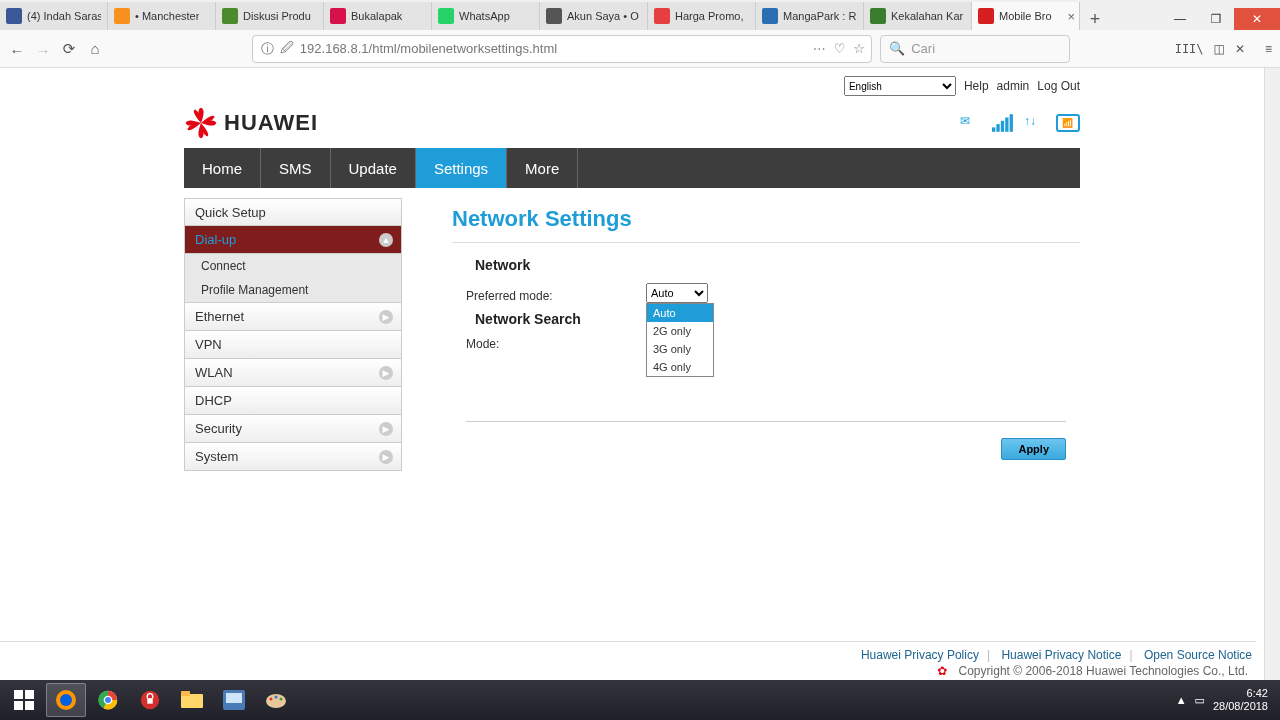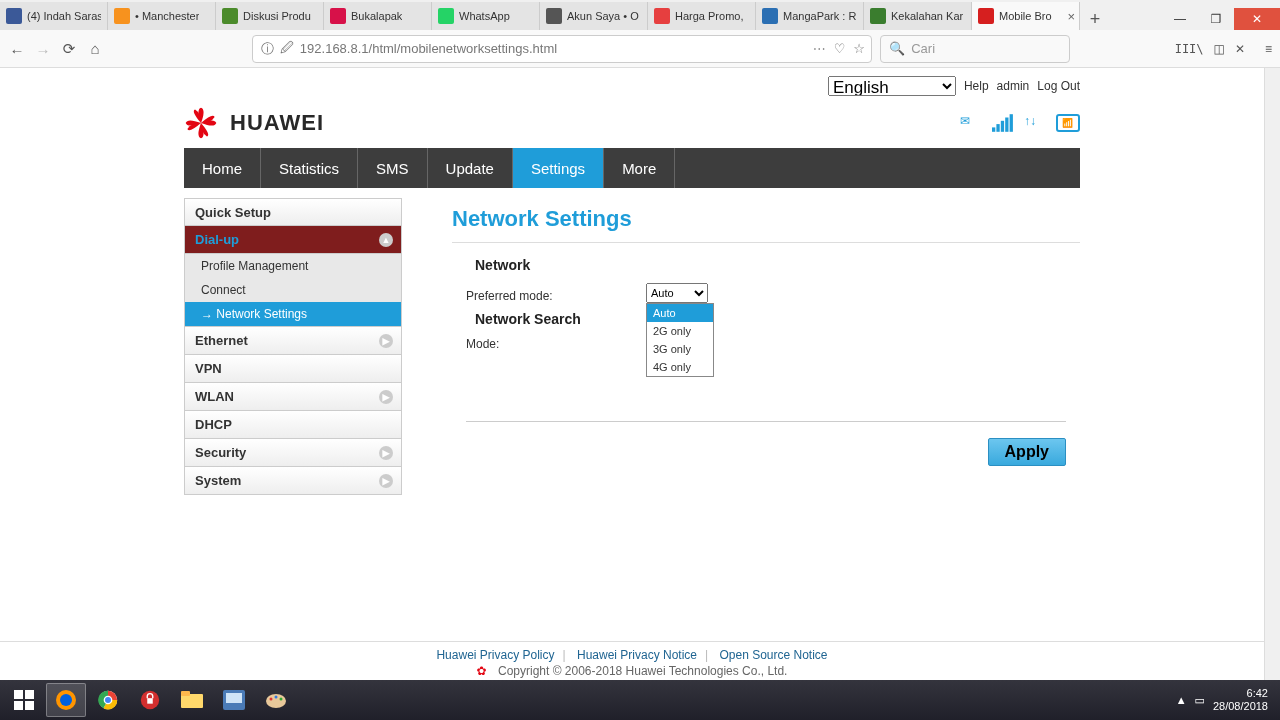--- a/index.html
+++ b/index.html
@@ -19,53 +19,53 @@
 .urlbar{flex:1;display:flex;align-items:center;border:1px solid #ccc;border-radius:4px;height:28px;padding:0 8px;background:#fff;color:#777;font-size:13px;gap:6px;position:relative;max-width:620px;margin-left:140px}
 .urlbar .right{position:absolute;right:6px;display:flex;gap:8px;color:#777}
 .searchbar{width:190px;display:flex;align-items:center;border:1px solid #ccc;border-radius:4px;height:28px;padding:0 8px;color:#999;font-size:13px;gap:6px}
 .toolright{display:flex;gap:10px;margin-left:auto;color:#555;align-items:center}
 
 .viewport{position:absolute;top:68px;left:0;right:16px;bottom:40px;background:#fff;overflow:hidden}
 .scrollbar{position:absolute;right:0;top:68px;bottom:40px;width:16px;background:#f0f0f0;border-left:1px solid #ddd}
 .scrollbar::before{content:"";position:absolute;top:2px;left:3px;right:3px;height:10px}
 .page{width:896px;margin:0 auto}
 .topbar{display:flex;align-items:center;height:30px;justify-content:flex-end;gap:8px;padding-top:6px;font-size:12px;color:#333}
-.topbar select{font-size:17px;width:128px;height:20px}
+.topbar select{font-size:10px;width:112px;height:20px}
 .topbar span{cursor:pointer}
 .logobar{display:flex;align-items:center;height:50px;justify-content:space-between}
-.logo{display:flex;align-items:center;font-weight:bold;font-size:22px;color:#282828;letter-spacing:1px;gap:12px}
+.logo{display:flex;align-items:center;font-weight:bold;font-size:22px;color:#282828;letter-spacing:1px;gap:6px}
 .petals{width:34px;height:34px}
 .statusicons{display:flex;gap:10px;align-items:center;color:#1f9dd9}
 .statusicons svg,.statusicons .ic{width:22px;height:18px}
 .mainnav{display:flex;background:#3d3d3d;height:40px;align-items:flex-end}
 .mainnav div{color:#fff;font-size:15px;padding:0 18px;height:40px;display:flex;align-items:center;border-right:1px solid #666}
 .mainnav div.active{background:#1f9dd9}
 .content{display:flex;gap:50px;margin-top:10px}
 .sidebar{width:218px}
-.side-item{border:1px solid #ccc;border-top:none;height:28px;display:flex;align-items:center;padding:0 10px;font-size:13px;font-weight:bold;color:#333;background:linear-gradient(#fff,#eee);position:relative}
+.side-item{border:1px solid #ccc;border-top:none;height:28px;display:flex;align-items:center;padding:0 10px;font-size:13px;font-weight:normal;color:#333;background:linear-gradient(#fff,#eee);position:relative}
 .sidebar .side-item:first-child{border-top:1px solid #ccc}
 .side-item .chev{position:absolute;right:8px;width:14px;height:14px;border-radius:50%;background:#ccc;color:#fff;font-size:9px;display:flex;align-items:center;justify-content:center}
 .side-item.exp{color:#1f9dd9;background:#7f1d1d}
 .sub{border:1px solid #ccc;border-top:none;font-size:12px;background:#e8e8e8}
 .sub div{padding:5px 10px 5px 16px;color:#333}
 .sub div.sel{background:#1f9dd9;color:#fff}
 .main{flex:1;padding-top:8px}
 h1{color:#1f9dd9;font-size:22px;font-weight:bold;margin-bottom:10px}
 hr{border:none;border-top:1px solid #ddd;margin:6px 0 14px}
 .section-title{font-weight:bold;font-size:14px;color:#222;margin:8px 0 10px 23px}
 .row{display:flex;align-items:flex-end;font-size:12px;color:#333;margin-left:14px;margin-bottom:8px}
 .row label{width:180px}
 .selwrap{position:relative}
 .modesel{width:62px;height:20px;font-size:11px}
 .dropdown{position:absolute;top:20px;left:0;width:68px;border:1px solid #888;background:#fff;z-index:10}
 .dropdown div{padding:3px 6px;font-size:11px;color:#333}
 .dropdown div.hl{background:#1f9dd9;color:#fff}
 .divider{border-top:1px solid #ccc;margin:70px 14px 10px}
-.apply{float:right;margin-right:14px;margin-top:6px;background:linear-gradient(#6cc6ef,#39a9dd);border:1px solid #2b8fc2;color:#000;font-size:16px;padding:4px 16px;border-radius:2px;font-weight:bold}
-.footer{position:absolute;bottom:0;left:0;right:0;text-align:center;font-size:12px;color:#206592;border-top:1px solid #ddd;padding:6px 0 2px}
+.apply{float:right;margin-right:14px;margin-top:6px;background:linear-gradient(#6cc6ef,#39a9dd);border:1px solid #2b8fc2;color:#000;font-size:11px;padding:4px 16px;border-radius:2px;font-weight:bold}
+.footer{position:absolute;bottom:0;left:0;right:8px;text-align:right;font-size:12px;color:#206592;border-top:1px solid #ddd;padding:6px 0 2px}
 .footer span{margin:0 4px}
 .footer .sep{color:#bbb}
 .footer .cp{display:block;color:#666;margin-top:2px}
 
 .taskbar{position:absolute;bottom:0;left:0;right:0;height:40px;background:linear-gradient(rgba(30,30,40,.9),rgba(20,20,30,.95));display:flex;align-items:center;padding:0 4px;color:#fff;font-size:11px}
 .taskbar .tbicon{width:40px;height:34px;display:flex;align-items:center;justify-content:center;margin-right:2px;border-radius:2px}
 .taskbar .tbicon.active{background:rgba(255,255,255,.15);box-shadow:inset 0 0 0 1px rgba(255,255,255,.3)}
 .tray{margin-left:auto;display:flex;align-items:center;gap:8px;padding-right:8px}
 .clock{text-align:right;line-height:1.2}
 </style>
@@ -185,40 +185,38 @@
             <rect x="8" y="6" width="3" height="10" fill="#1f9dd9"></rect>
             <rect x="12" y="3" width="3" height="13" fill="#1f9dd9"></rect>
             <rect x="16" y="0" width="3" height="16" fill="#1f9dd9"></rect>
           </svg>
         <span class="ic" style="font-weight:bold">↑↓</span>
         <span class="ic" style="border:2px solid #1f9dd9;border-radius:3px;font-size:9px;display:inline-flex;align-items:center;justify-content:center;width:24px">📶</span>
       </div>
     </div>
     <div class="mainnav" id="mainnav">
         <div>Home</div>
-        <div>Statistics</div>
         <div>SMS</div>
         <div>Update</div>
         <div class="active">Settings</div>
         <div>More</div>
       </div>
 
     <div class="content">
       <div class="sidebar" id="sidebar">
           <div class="side-item">
             <span>Quick Setup</span>
           </div>
           <div class="side-item exp">
             <span>Dial-up</span>
             <span class="chev">▲</span>
           </div>
           <div class="sub">
+            <div>Connect</div>
             <div>Profile Management</div>
-            <div>Connect</div>
-            <div class="sel">→ Network Settings</div>
           </div>
           <div class="side-item">
             <span>Ethernet</span>
             <span class="chev">▶</span>
           </div>
           <div class="side-item">
             <span>VPN</span>
           </div>
           <div class="side-item">
             <span>WLAN</span>

